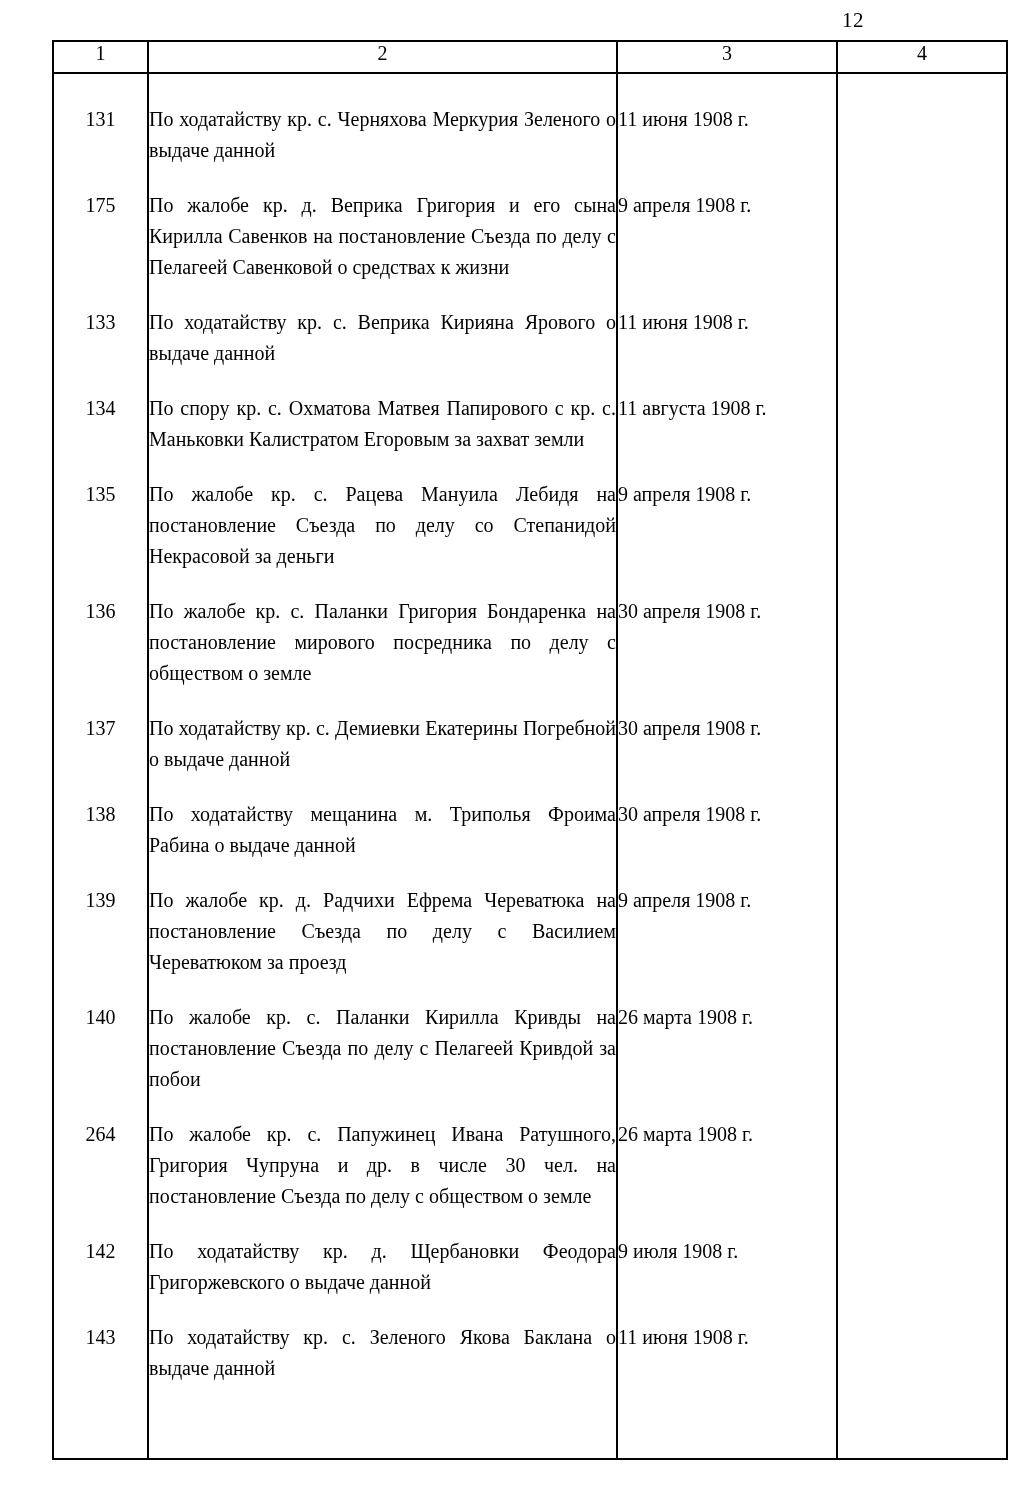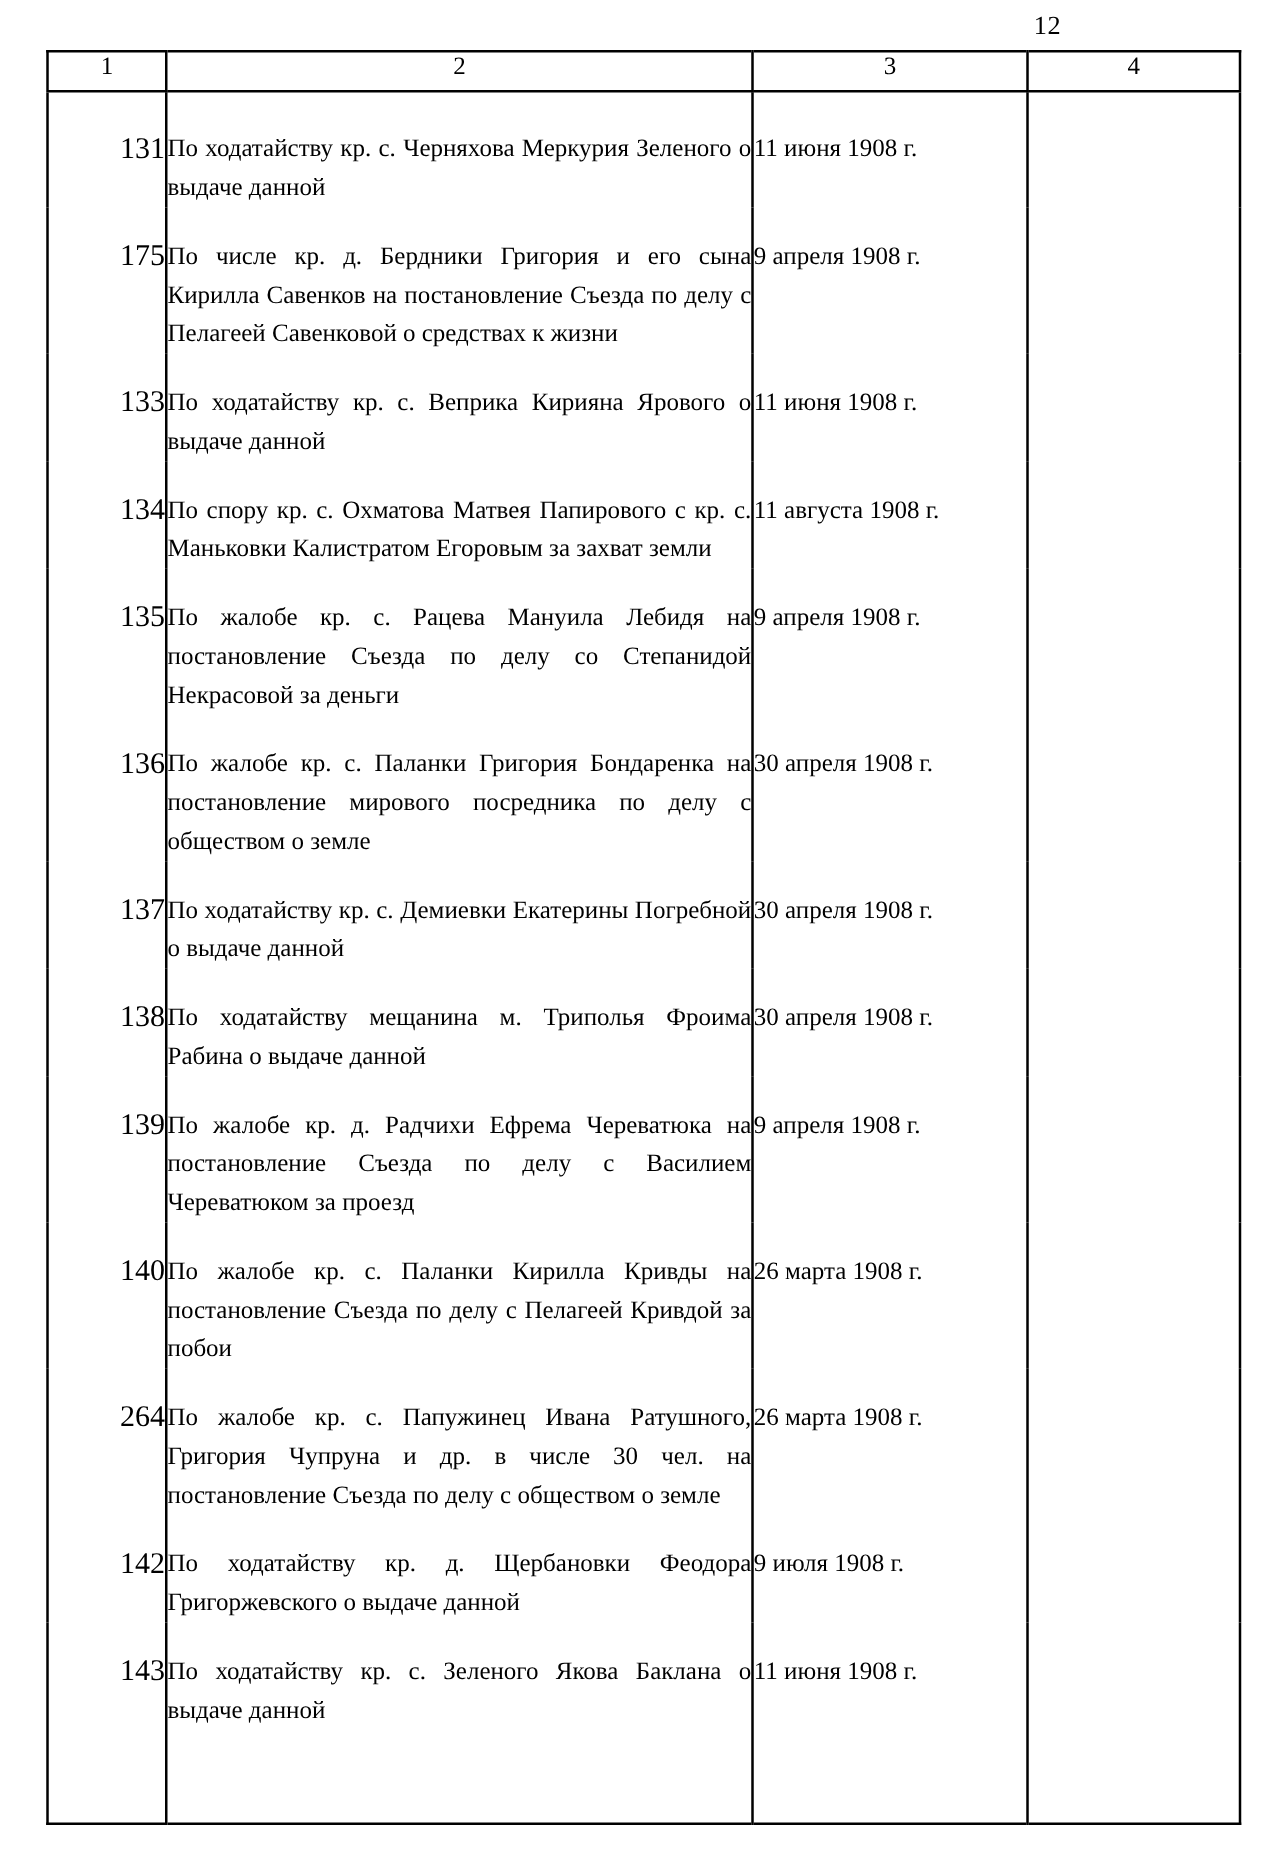--- a/index.html
+++ b/index.html
@@ -12,21 +12,21 @@
     width: 1024px;
     height: 1487px;
     position: relative;
     font-family: "Liberation Serif", "DejaVu Serif", serif;
     color: #000000;
     overflow: hidden;
   }
 
   .page {
     position: absolute;
-    left: 1px;
+    left: 16px;
     top: 0;
     width: 884px;
     height: 1487px;
     border-radius: 16px;
   }
 
   
   .page-number {
     position: absolute;
     right: 36px;
@@ -74,22 +74,22 @@
     line-height: 22px;
     height: 30px;
     padding: 3px 0 4px 0;
   }
 
   
   tbody td {
     border-bottom: none;
   }
   .cell-num {
-    text-align: right;
-    font-size: 24px;
+    text-align: center;
+    font-size: 20px;
     line-height: 31px;
     padding: 0 14px 0 0;
     white-space: nowrap;
   }
   .cell-desc {
     text-align: justify;
     text-align-last: left;
     font-size: 20px;
     line-height: 31px;
     padding: 0 10px 0 12px;
@@ -141,21 +141,21 @@
     </thead>
     <tbody id="table-body">
         <tr class="entry first">
           <td class="cell-num">131</td>
           <td class="cell-desc">По ходатайству кр. с. Черняхова Меркурия Зеленого о выдаче данной</td>
           <td class="cell-date">11 июня 1908 г.</td>
           <td class="cell-note"></td>
         </tr>
         <tr class="entry">
           <td class="cell-num">175</td>
-          <td class="cell-desc">По числе кр. д. Бердники Григория и его сына Кирилла Савенков на постановление Съезда по делу с Пелагеей Савенковой о средствах к жизни</td>
+          <td class="cell-desc">По жалобе кр. д. Веприка Григория и его сына Кирилла Савенков на постановление Съезда по делу с Пелагеей Савенковой о средствах к жизни</td>
           <td class="cell-date">9 апреля 1908 г.</td>
           <td class="cell-note"></td>
         </tr>
         <tr class="entry">
           <td class="cell-num">133</td>
           <td class="cell-desc">По ходатайству кр. с. Веприка Кирияна Ярового о выдаче данной</td>
           <td class="cell-date">11 июня 1908 г.</td>
           <td class="cell-note"></td>
         </tr>
         <tr class="entry">

